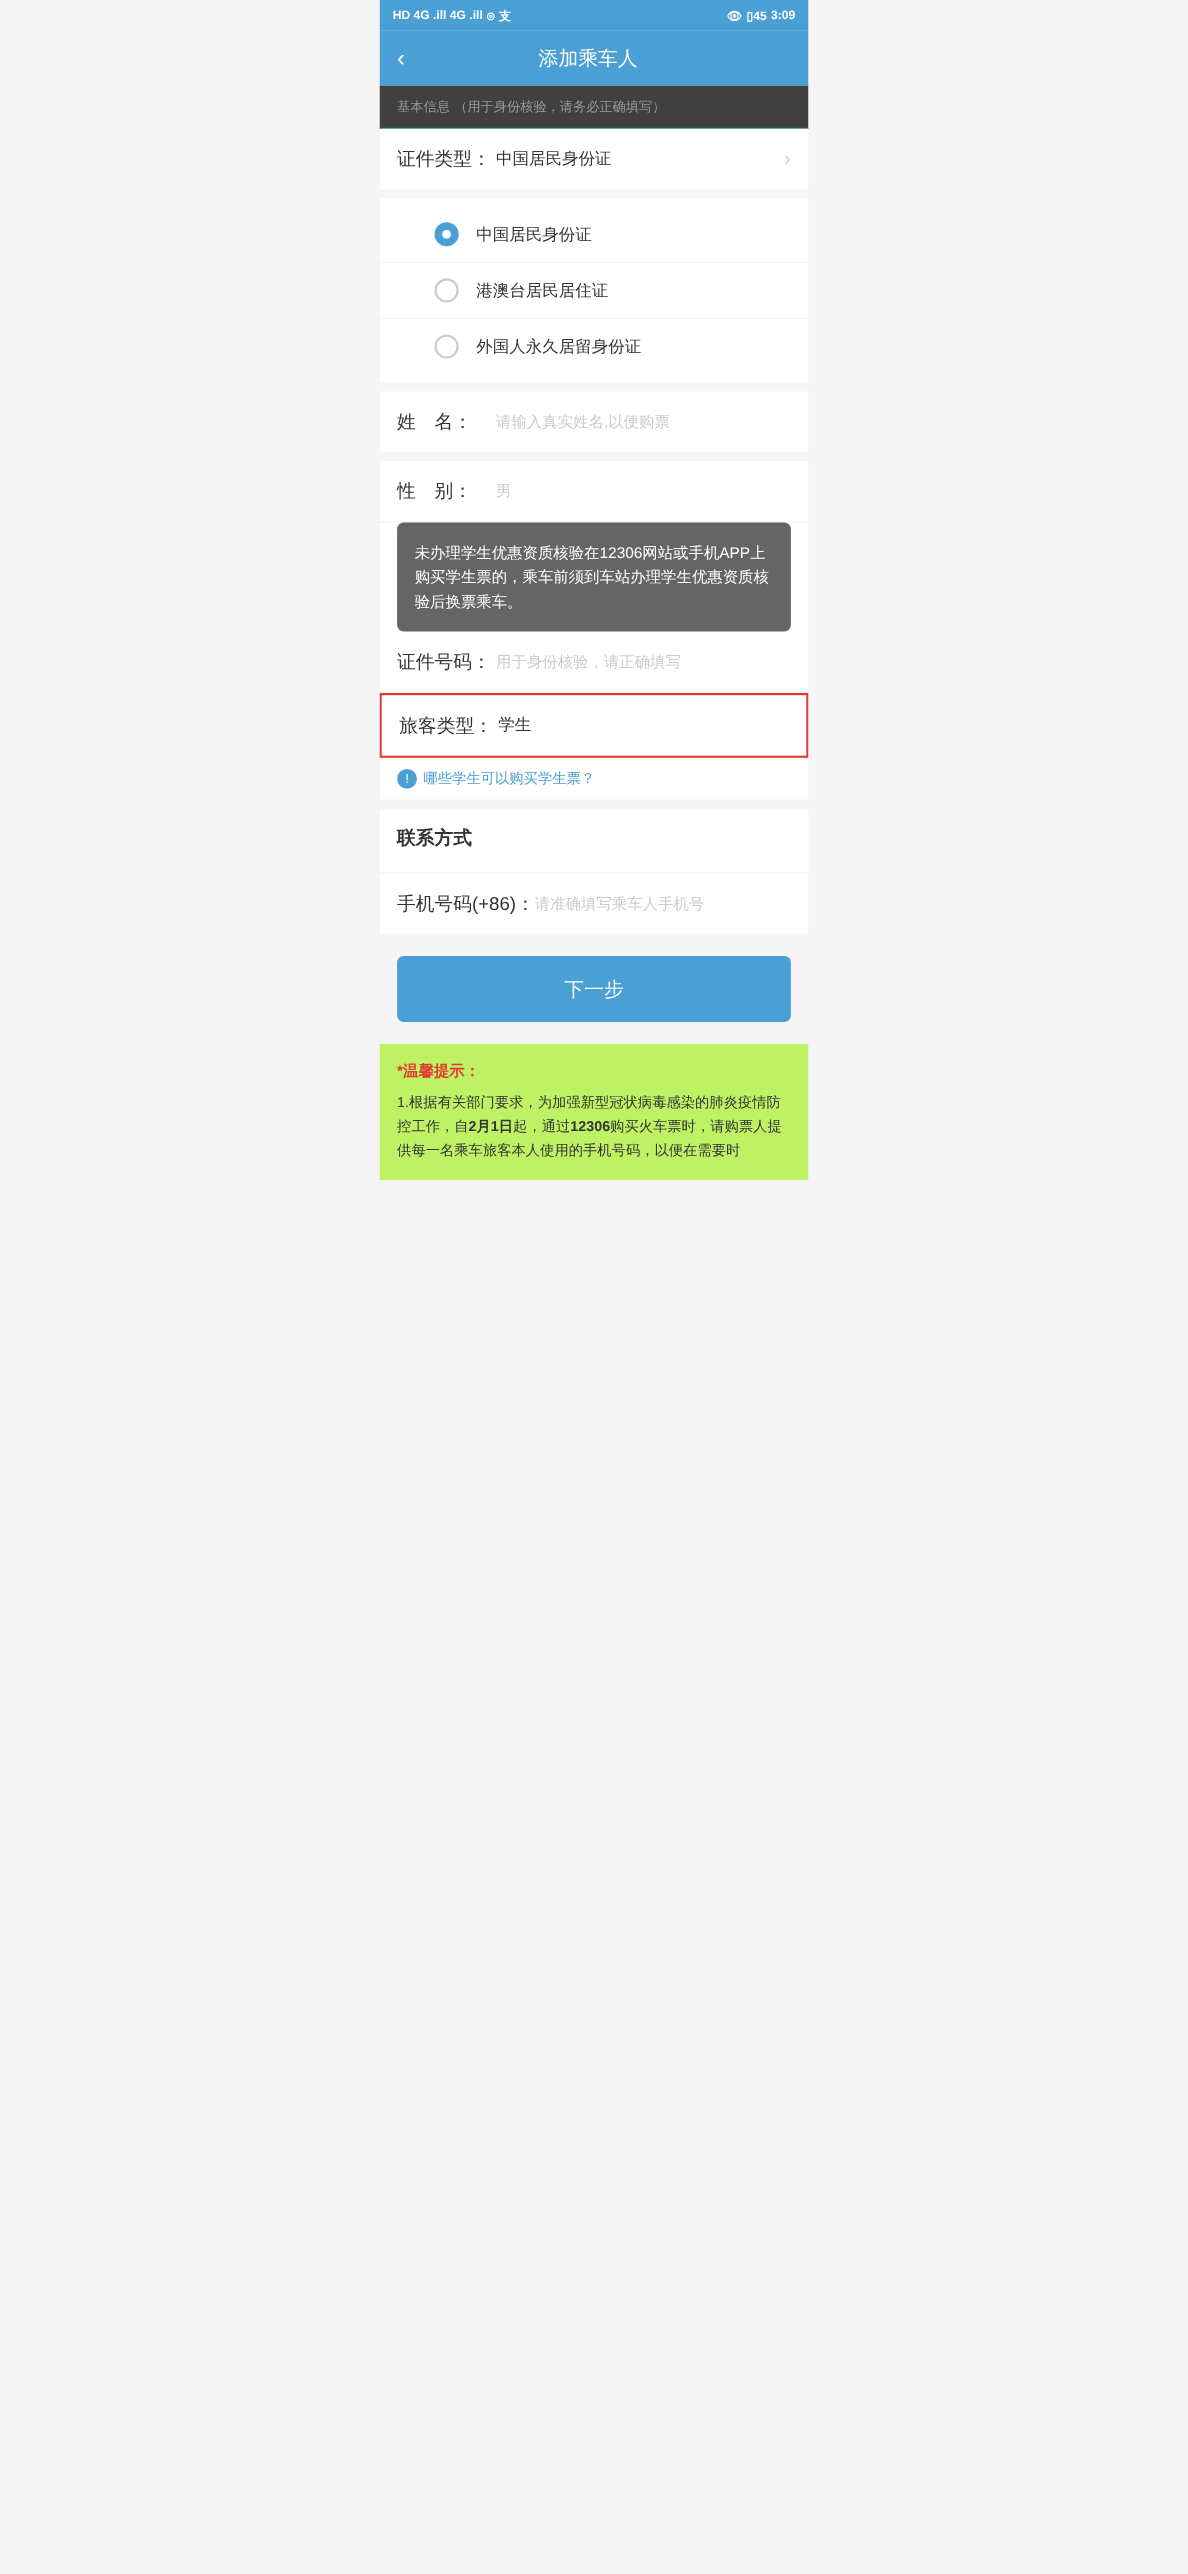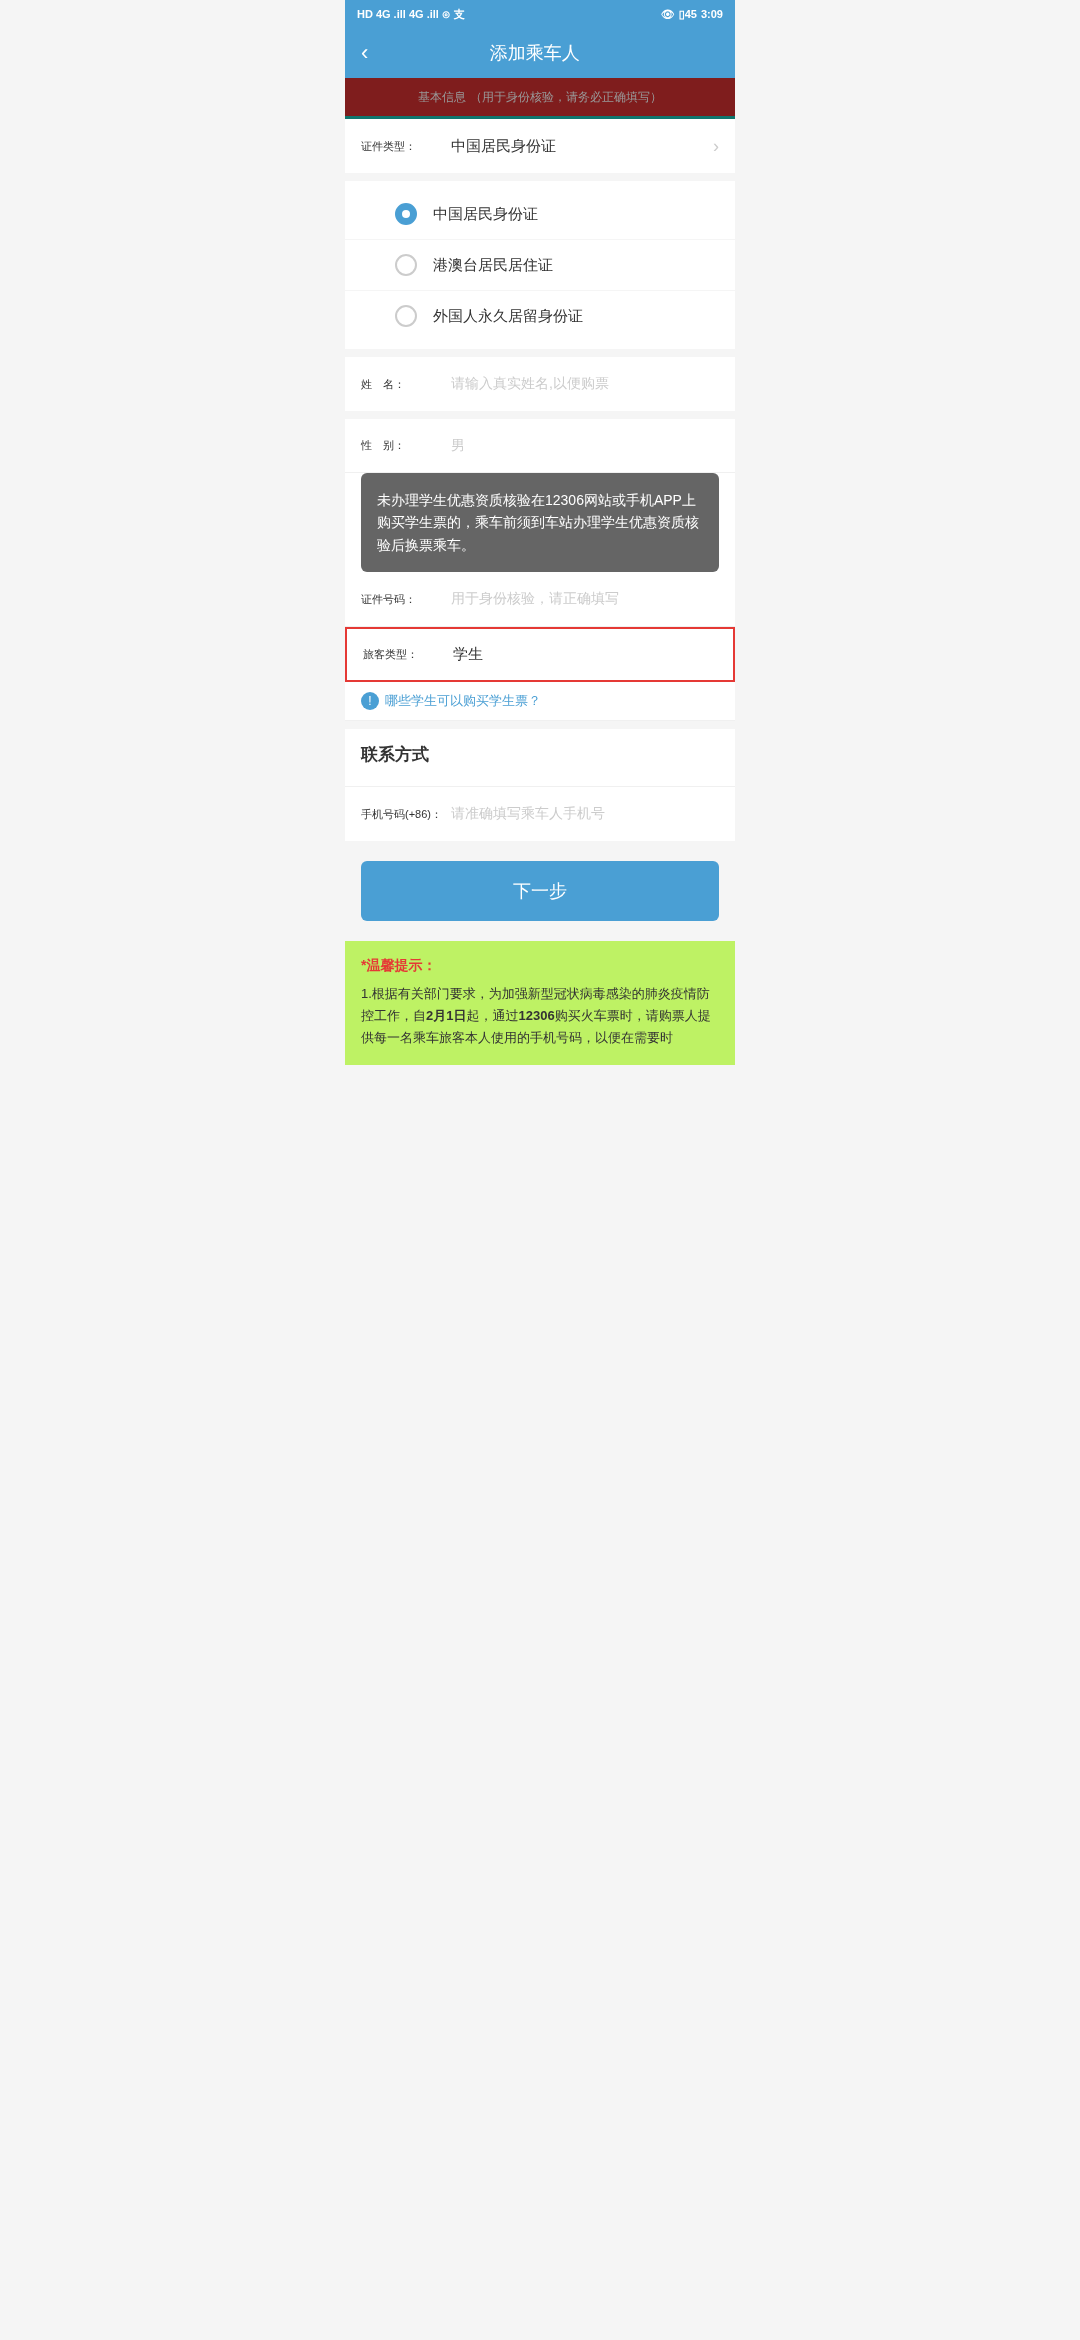--- a/index.html
+++ b/index.html
@@ -46,26 +46,25 @@
     .header-title {
       flex: 1;
       text-align: center;
       font-size: 18px;
       font-weight: 500;
       margin-right: 30px;
     }
 
     
     .section-label {
-      background: #7f1d1d;
+      background: #404040;
       padding: 10px 16px;
       font-size: 14px;
       color: #333;
-      border-bottom: 3px solid #0f766e;
-      text-align: center;
+      border-bottom: 1px solid #0f766e;
     }
     .section-label span {
       color: #999;
       font-size: 12px;
     }
 
     
     .form-card {
       background: white;
       margin-bottom: 8px;
@@ -75,21 +74,21 @@
       align-items: center;
       padding: 16px;
       border-bottom: 1px solid #f0f0f0;
       min-height: 54px;
     }
     .form-row:last-child {
       border-bottom: none;
     }
     .form-label {
       color: #333;
-      font-size: 11px;
+      font-size: 17px;
       min-width: 90px;
       flex-shrink: 0;
     }
     .form-value {
       flex: 1;
       color: #333;
       font-size: 15px;
     }
     .form-placeholder {
       color: #ccc;

